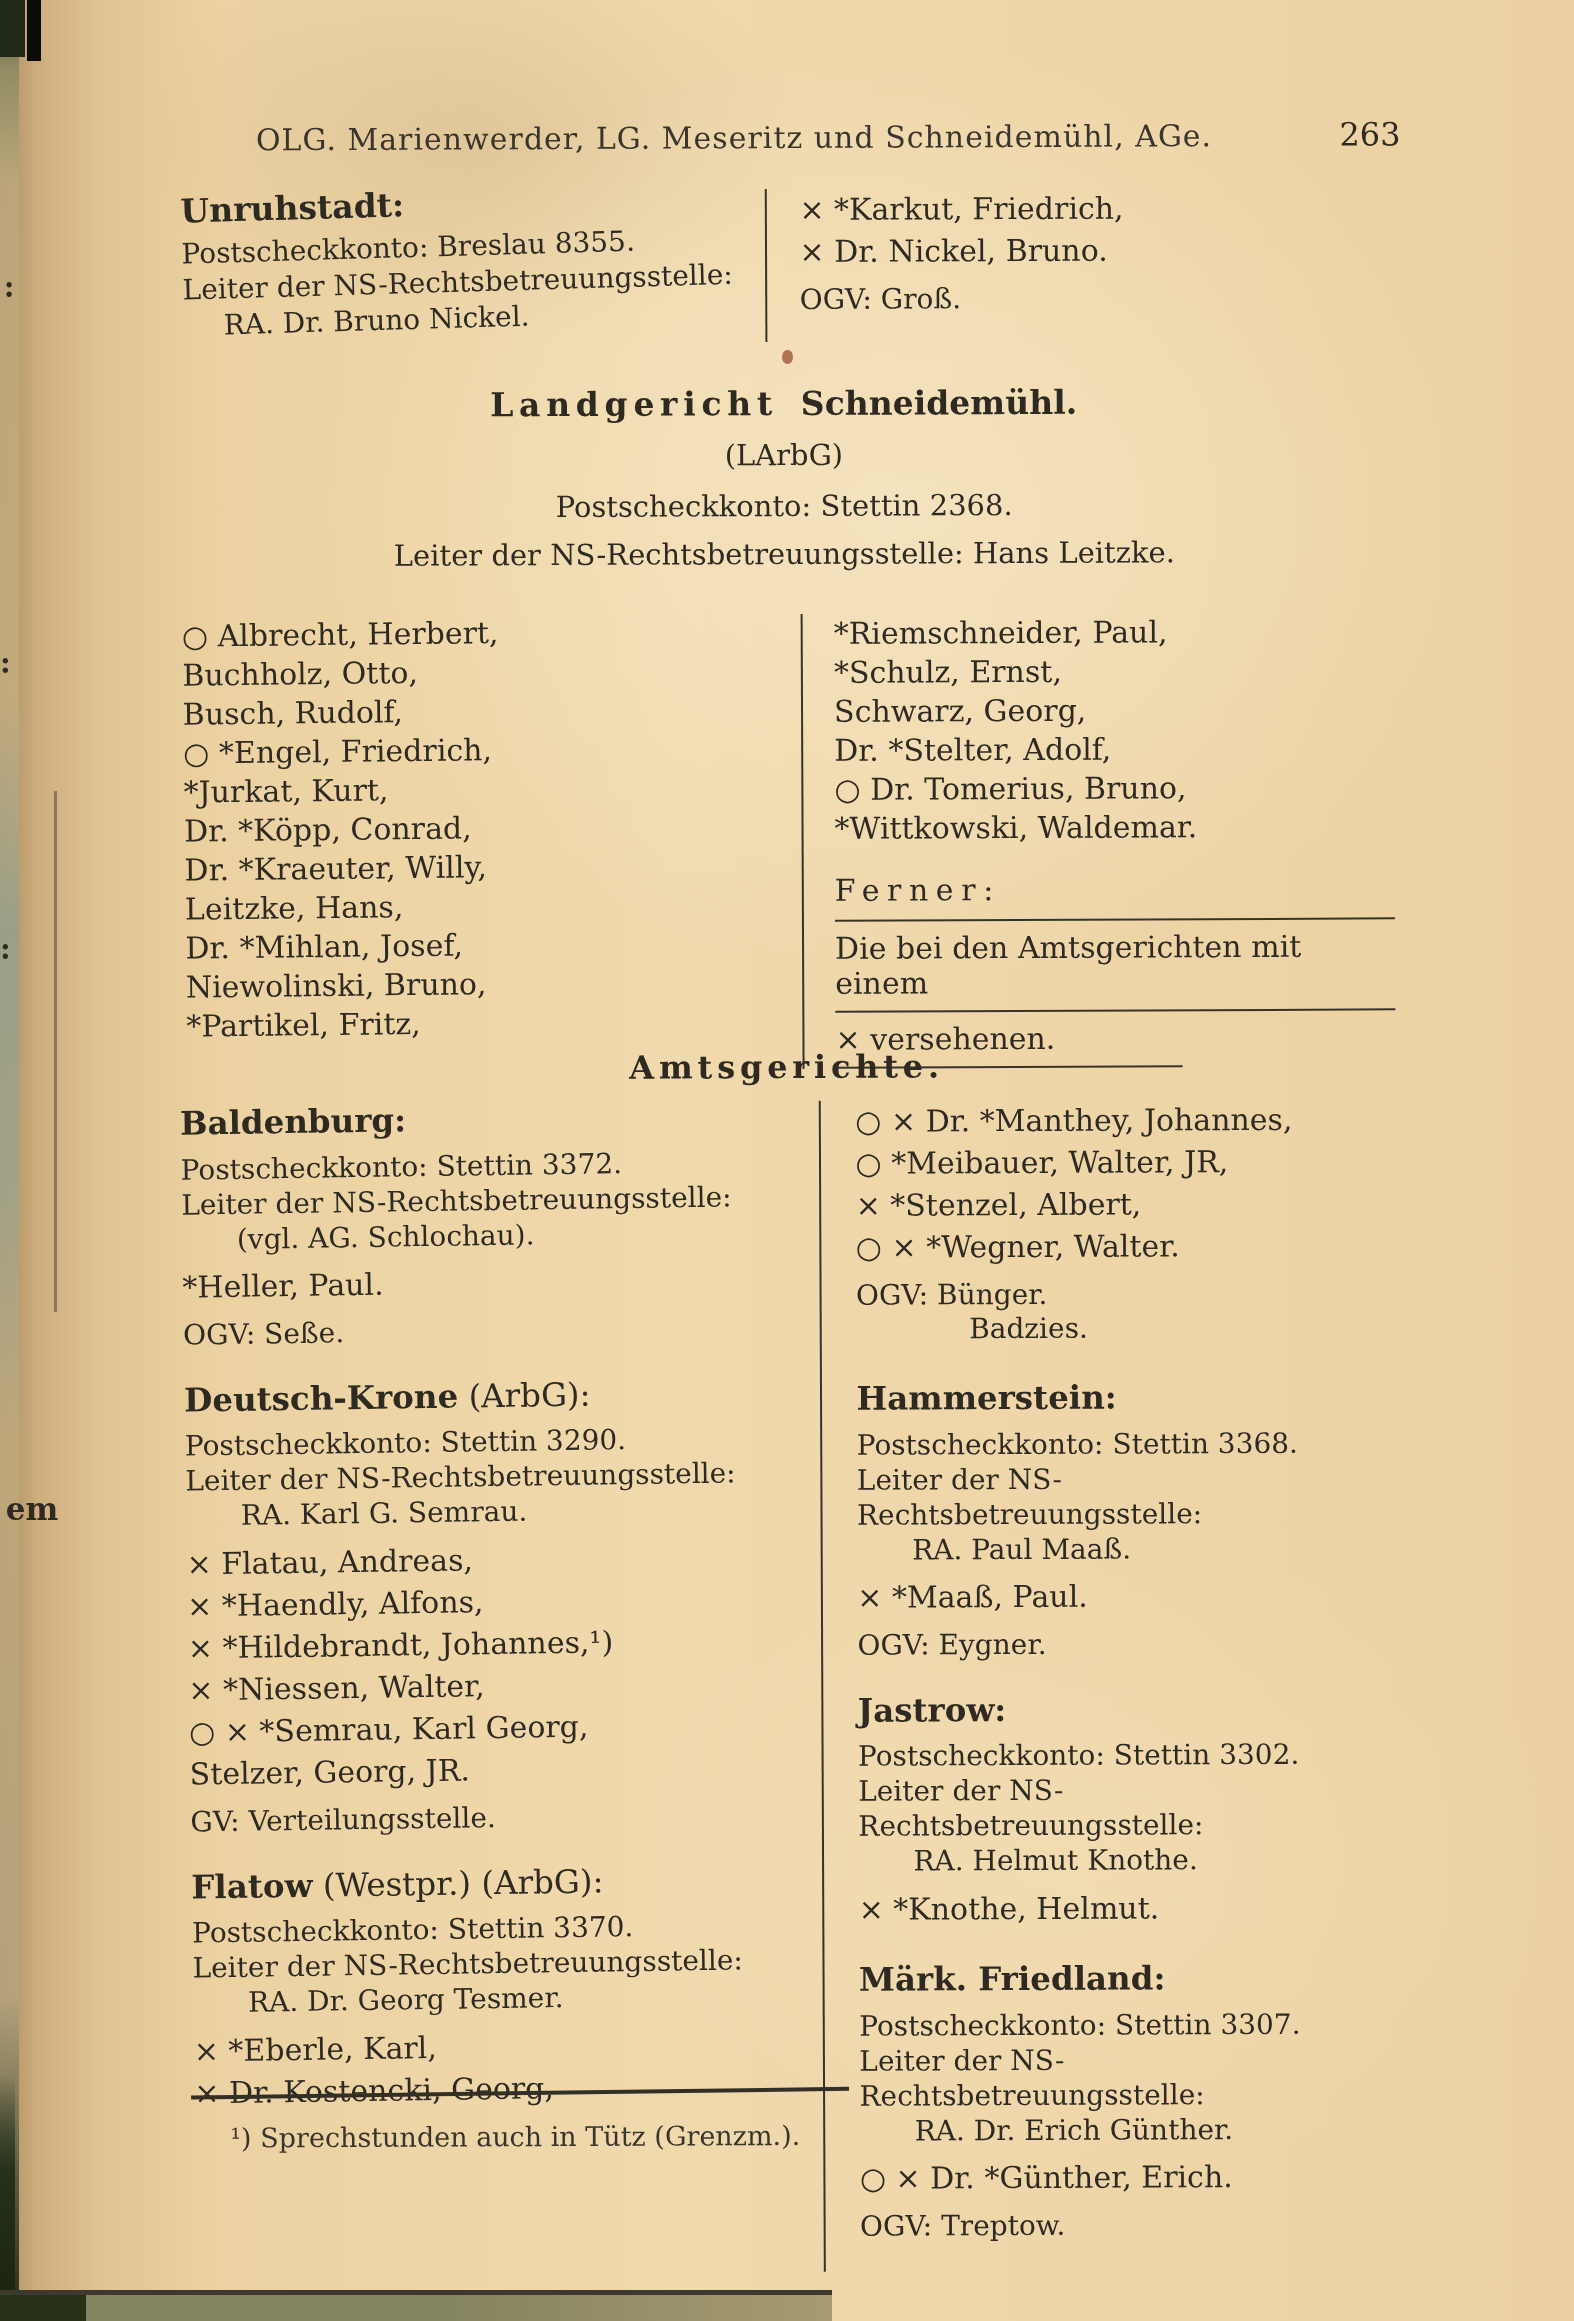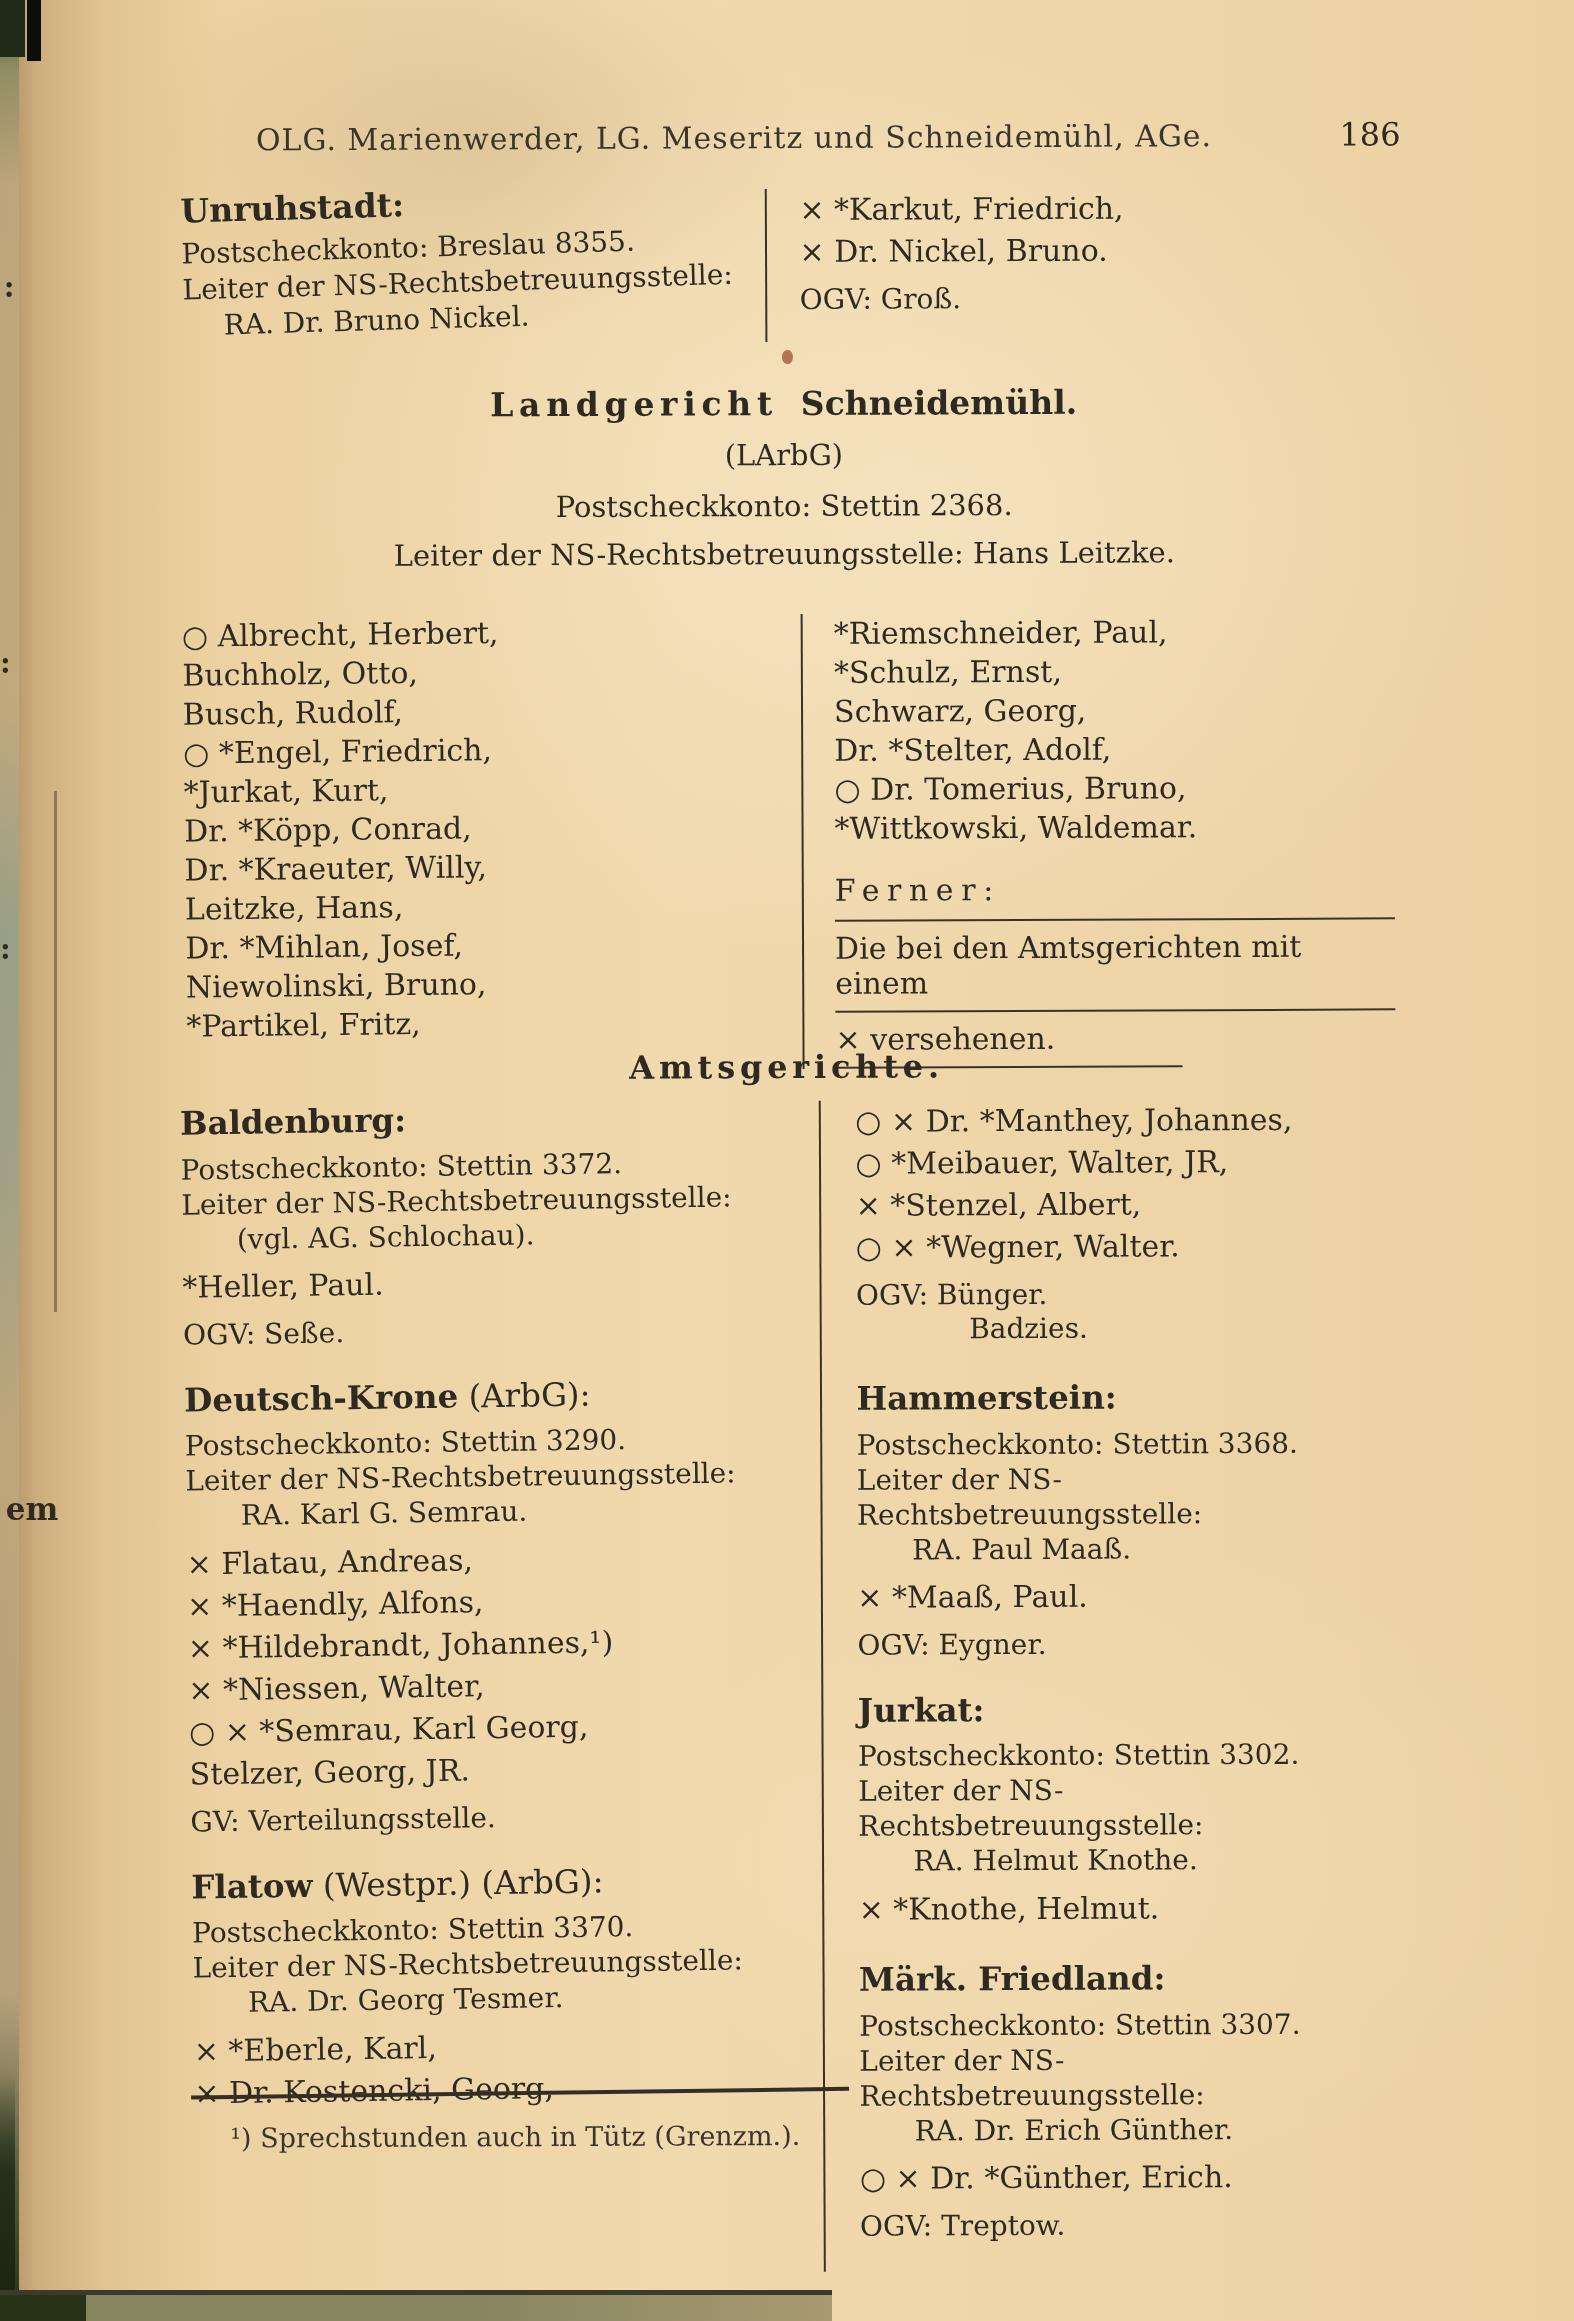--- a/index.html
+++ b/index.html
@@ -97,21 +97,21 @@
   <div class="stain"></div>
   <span class="edge-frag ef0">:</span>
   <span class="edge-frag ef1">:</span>
   <span class="edge-frag ef2">:</span>
   <span class="edge-frag ef3">em</span>
 
   <div class="content">
 
     <div class="header-row">
       <p class="header-text">OLG. Marienwerder, LG. Meseritz und Schneidemühl, AGe.</p>
-      <span class="page-number">186</span>
+      <span class="page-number">263</span>
     </div>
 
     <div class="sec-unruhstadt">
       <div class="u-left">
         <h3 class="u-title">Unruhstadt:</h3>
         <p class="u-line">Postscheckkonto: Breslau 8355.</p>
         <p class="u-line">Leiter der NS-Rechtsbetreuungsstelle:</p>
         <p class="u-line indent">RA. Dr. Bruno Nickel.</p>
       </div>
       <div class="u-right">
@@ -228,21 +228,21 @@
           <p class="detail">Postscheckkonto: Stettin 3368.</p>
           <p class="detail">Leiter der NS-Rechtsbetreuungsstelle:</p>
           <p class="detail indent">RA. Paul Maaß.</p>
           <ul class="names">
               <li class="name-line">× *Maaß, Paul.</li>
             </ul>
           <p class="ogv">OGV: Eygner.</p>
         </div>
 
         <div class="sec">
-          <h3 class="sec-title"><span class="t-bold">Jurkat:</span></h3>
+          <h3 class="sec-title"><span class="t-bold">Jastrow:</span></h3>
           <p class="detail">Postscheckkonto: Stettin 3302.</p>
           <p class="detail">Leiter der NS-Rechtsbetreuungsstelle:</p>
           <p class="detail indent">RA. Helmut Knothe.</p>
           <ul class="names">
               <li class="name-line">× *Knothe, Helmut.</li>
             </ul>
         </div>
 
         <div class="sec">
           <h3 class="sec-title"><span class="t-bold">Märk. Friedland:</span></h3>

